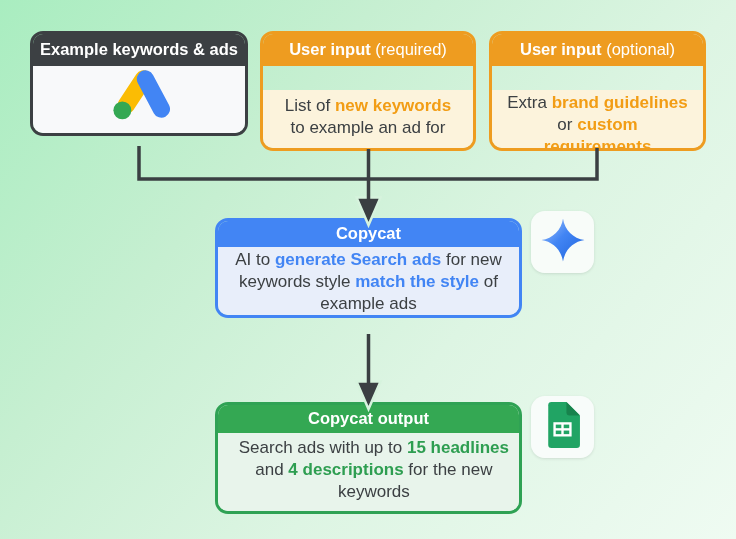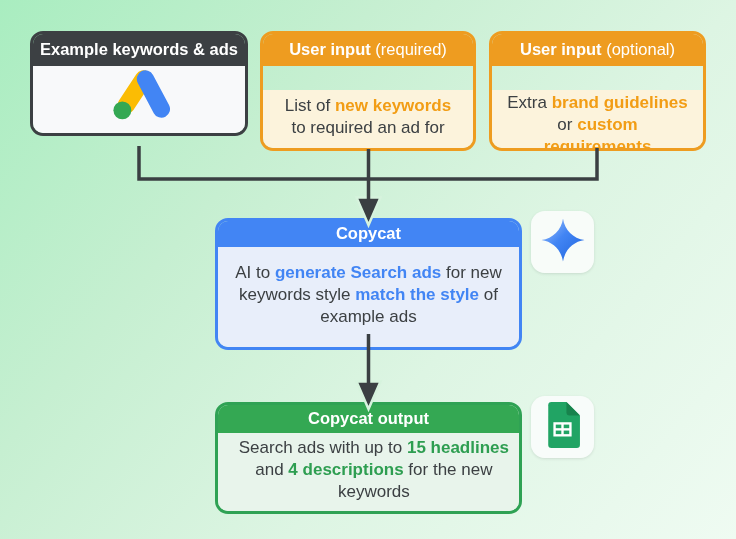--- a/index.html
+++ b/index.html
@@ -76,34 +76,34 @@
         </svg>
       </span>
     </div>
   </div>
 
   <div class="card orange" style="left:260px;top:31px;width:216px;height:120px;">
     <div class="hd">
       <span>User input</span><span class="hd-normal"> (required)</span>
     </div>
     <div class="bd">
-      <span><span>List of </span><span class="hl">new keywords</span><br><span>to required an ad for</span></span>
+      <span><span>List of </span><span class="hl">new keywords</span><br><span>to example an ad for</span></span>
     </div>
   </div>
 
   <div class="card orange" style="left:489px;top:31px;width:217px;height:120px;">
     <div class="hd">
       <span>User input</span><span class="hd-normal"> (optional)</span>
     </div>
     <div class="bd">
       <span><span>Extra </span><span class="hl">brand guidelines</span><br><span>or </span><span class="hl">custom</span><br><span class="hl">requirements</span></span>
     </div>
   </div>
 
-  <div class="card blue" style="left:215px;top:218px;width:307px;height:132px;">
+  <div class="card blue" style="left:215px;top:218px;width:307px;height:100px;">
     <div class="hd">
       <span>Copycat</span><span class="hd-normal"></span>
     </div>
     <div class="bd">
       <span><span>AI to </span><span class="hl">generate Search ads</span><span> for new</span><br><span>keywords style </span><span class="hl">match the style</span><span> of</span><br><span>example ads</span></span>
     </div>
   </div>
 
   <div class="icon-card" style="left:531px;top:211px;">
     <span>

